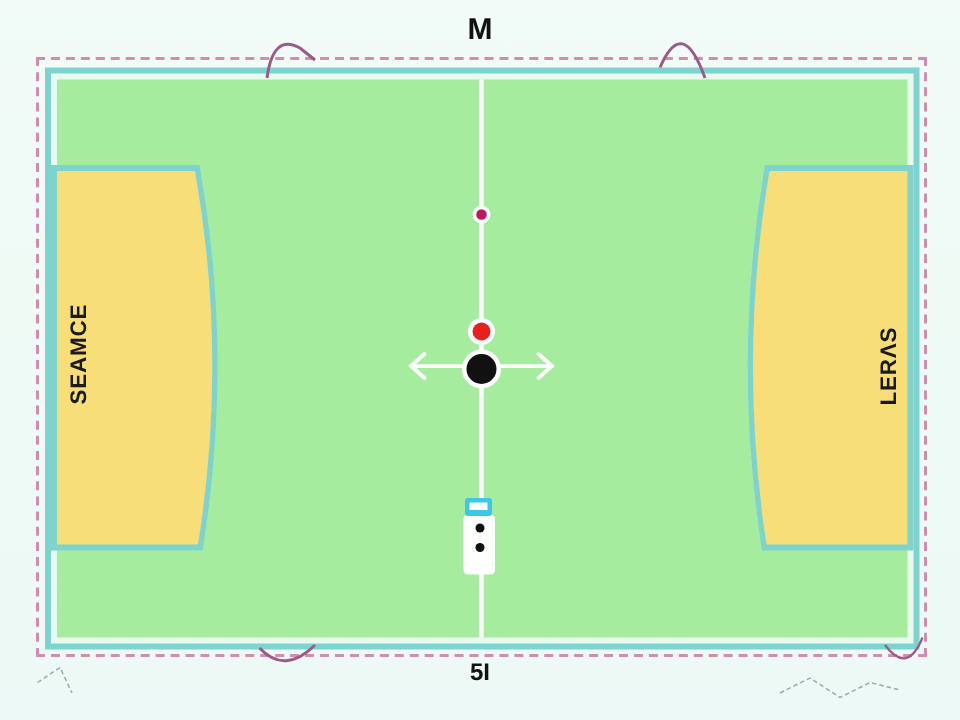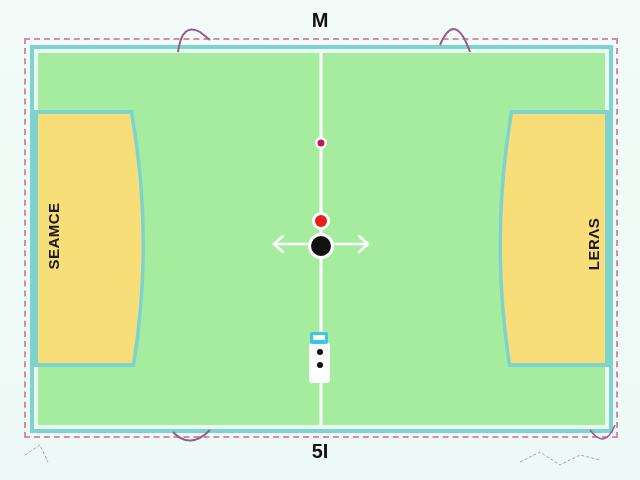--- a/index.html
+++ b/index.html
@@ -6,21 +6,21 @@
     body {
       width:640px; height:480px; overflow:hidden; position:relative;
       background: linear-gradient(180deg, #f2fbf7 0%, #eefaf5 60%, #ecf9f6 100%);
       font-family: "Liberation Sans", sans-serif;
     }
     #top-label, #bottom-label {
       position:absolute; left:0; width:640px; text-align:center;
       font-weight:bold; color:#111; font-family:"Liberation Sans", sans-serif;
     }
     #top-label { top:9px; font-size:20px; }
-    #bottom-label { top:440px; font-size:20px; }
+    #bottom-label { top:440px; font-size:16px; }
     #dash-frame {
       position:absolute; left:24px; top:38px; width:594px; height:400px;
       border:2px dashed #d58ab0; box-sizing:border-box;
     }
     #court-outer {
       position:absolute; left:30px; top:45px; width:583px; height:388px;
       background:#7fd3cf; box-sizing:border-box;
     }
     #court-inner-white {
       position:absolute; left:34px; top:49px; width:575px; height:380px;

